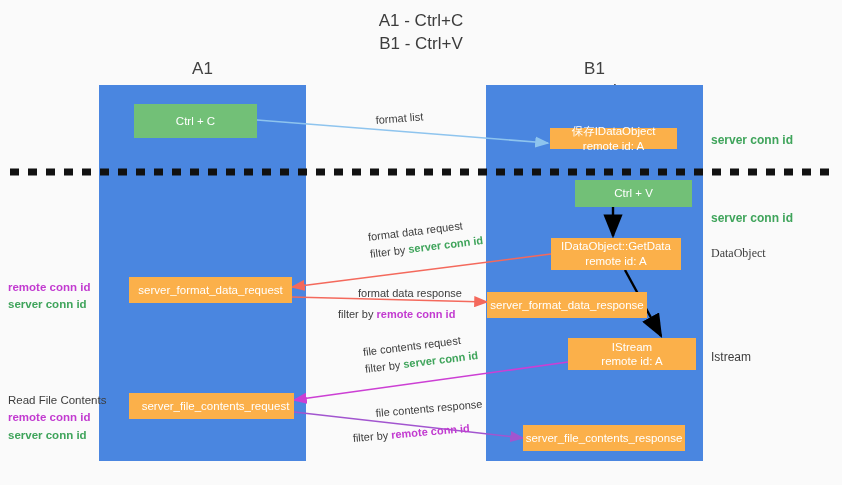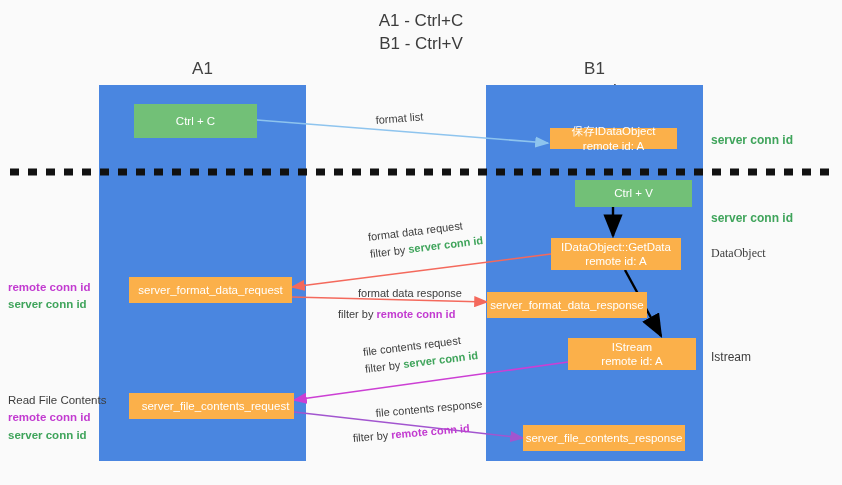--- a/index.html
+++ b/index.html
@@ -127,21 +127,21 @@
 
   <div class="node orange" style="left:550px;top:128px;width:127px;height:21px;">
     <span>保存IDataObject</span>
     <span class="l2">remote id: A</span>
   </div>
 
   <div class="node green" style="left:559px;top:180px;width:117px;height:27px;margin-left:16px;">
     <span>Ctrl + V</span>
   </div>
 
-  <div class="node orange" style="left:551px;top:238px;width:130px;height:32px;">
+  <div class="node orange" style="left:551px;top:238px;width:130px;height:32px;justify-content:flex-end;">
     <span>IDataObject::GetData</span>
     <span class="l2">remote id: A</span>
   </div>
 
   <div class="node orange" style="left:568px;top:338px;width:128px;height:32px;">
     <span>IStream</span>
     <span class="l2">remote id: A</span>
   </div>
 
   <div class="node orange" style="left:129px;top:277px;width:163px;height:26px;">

